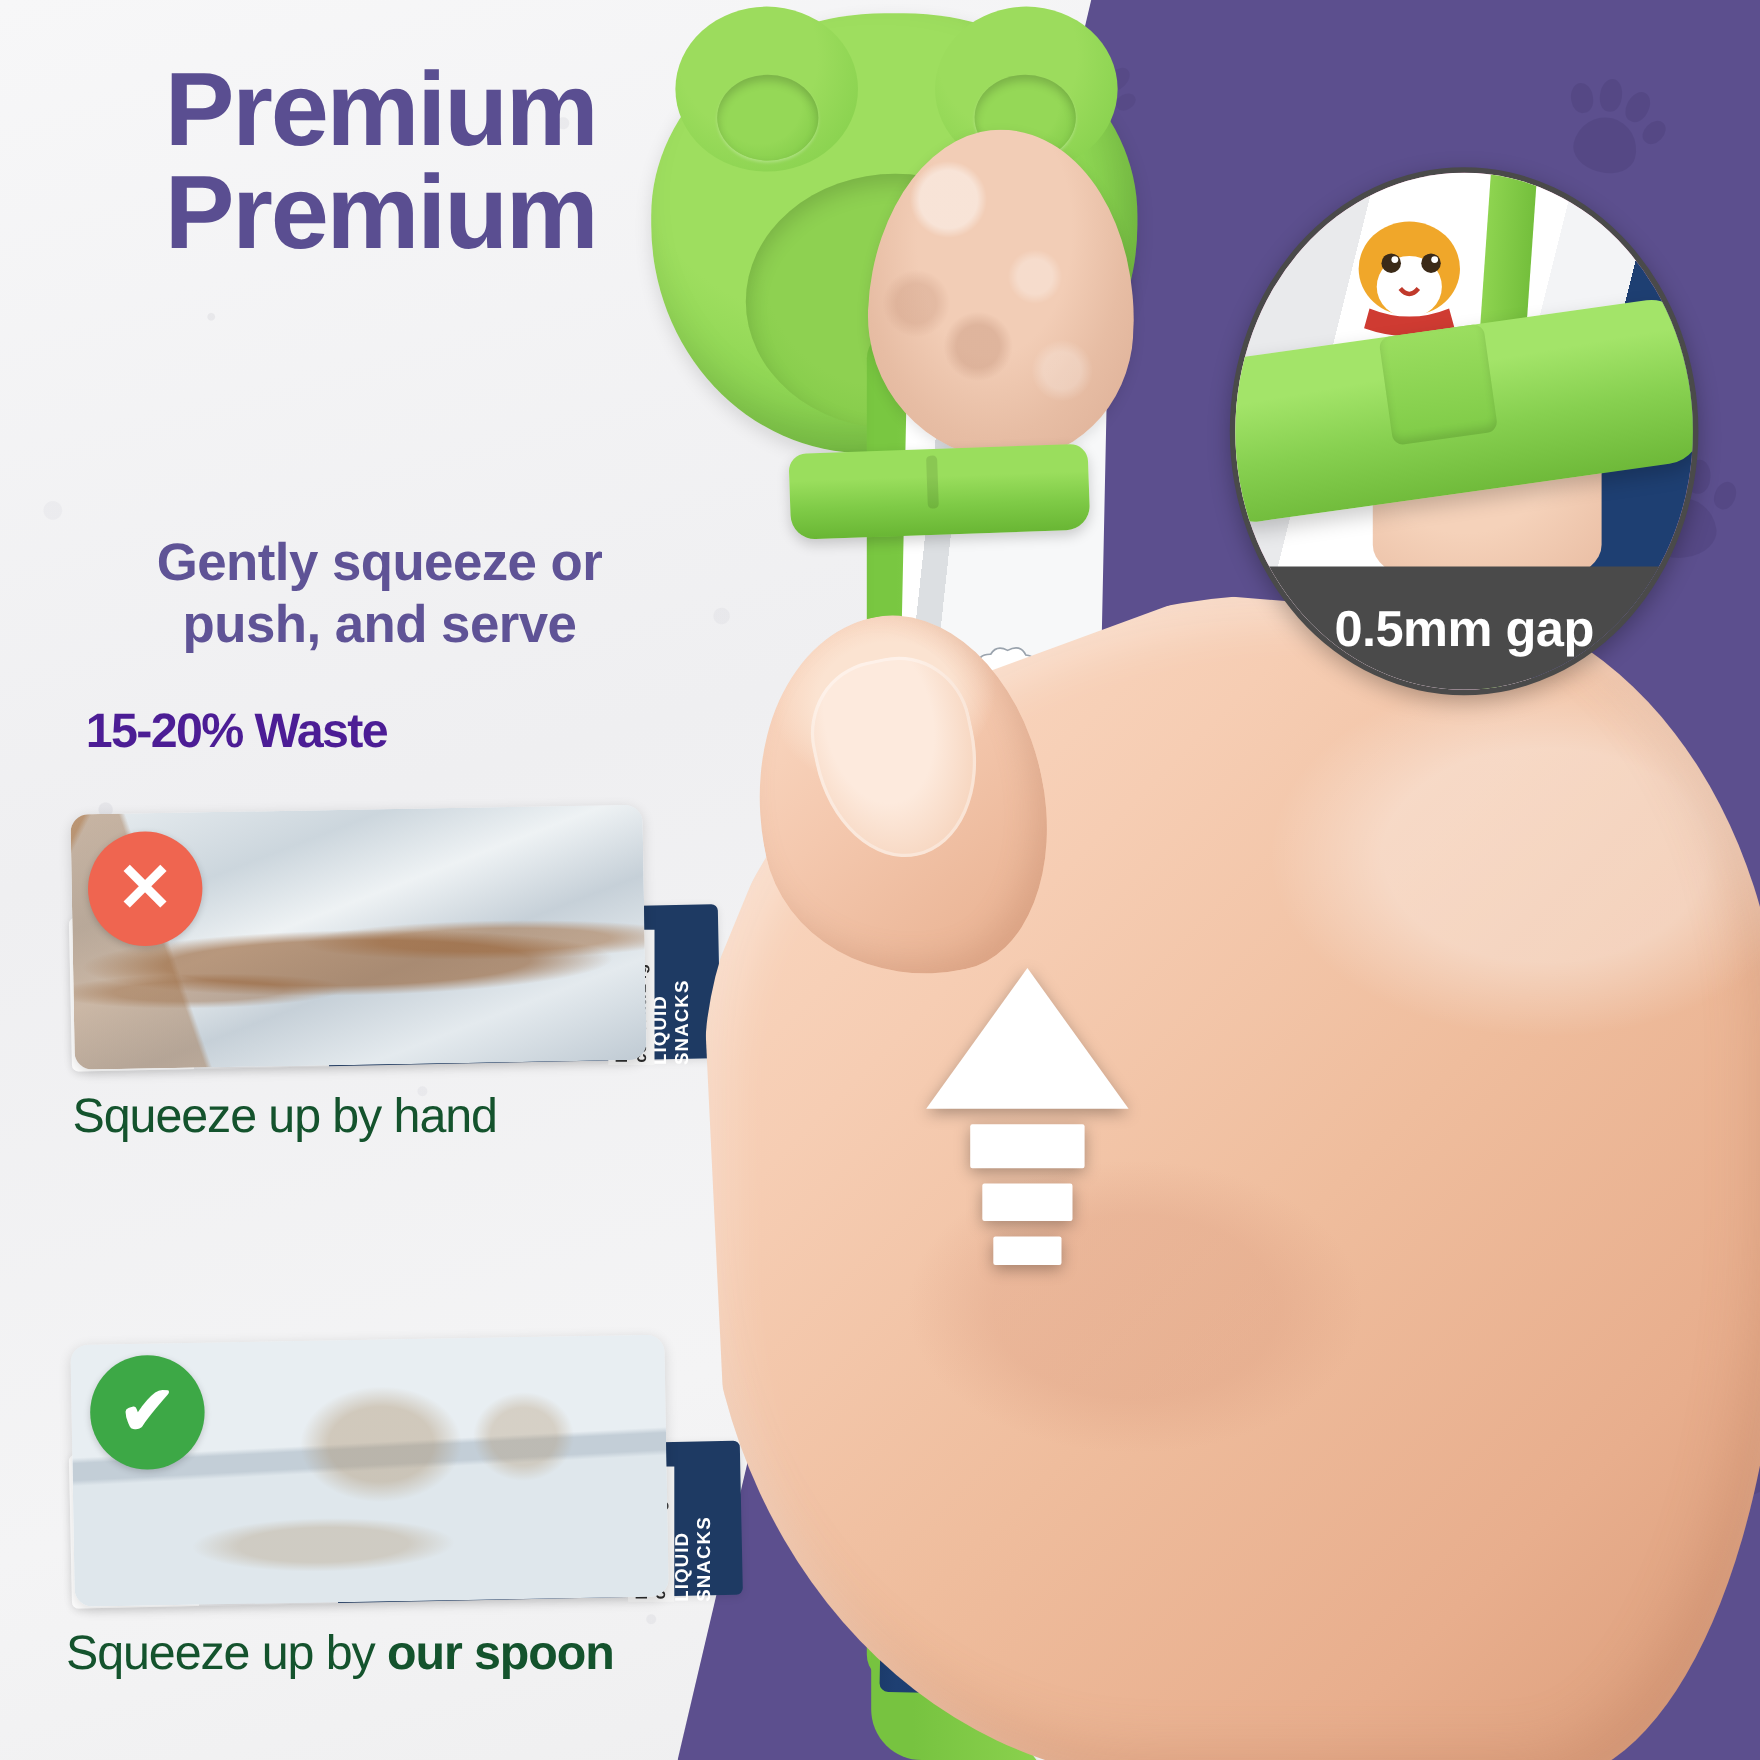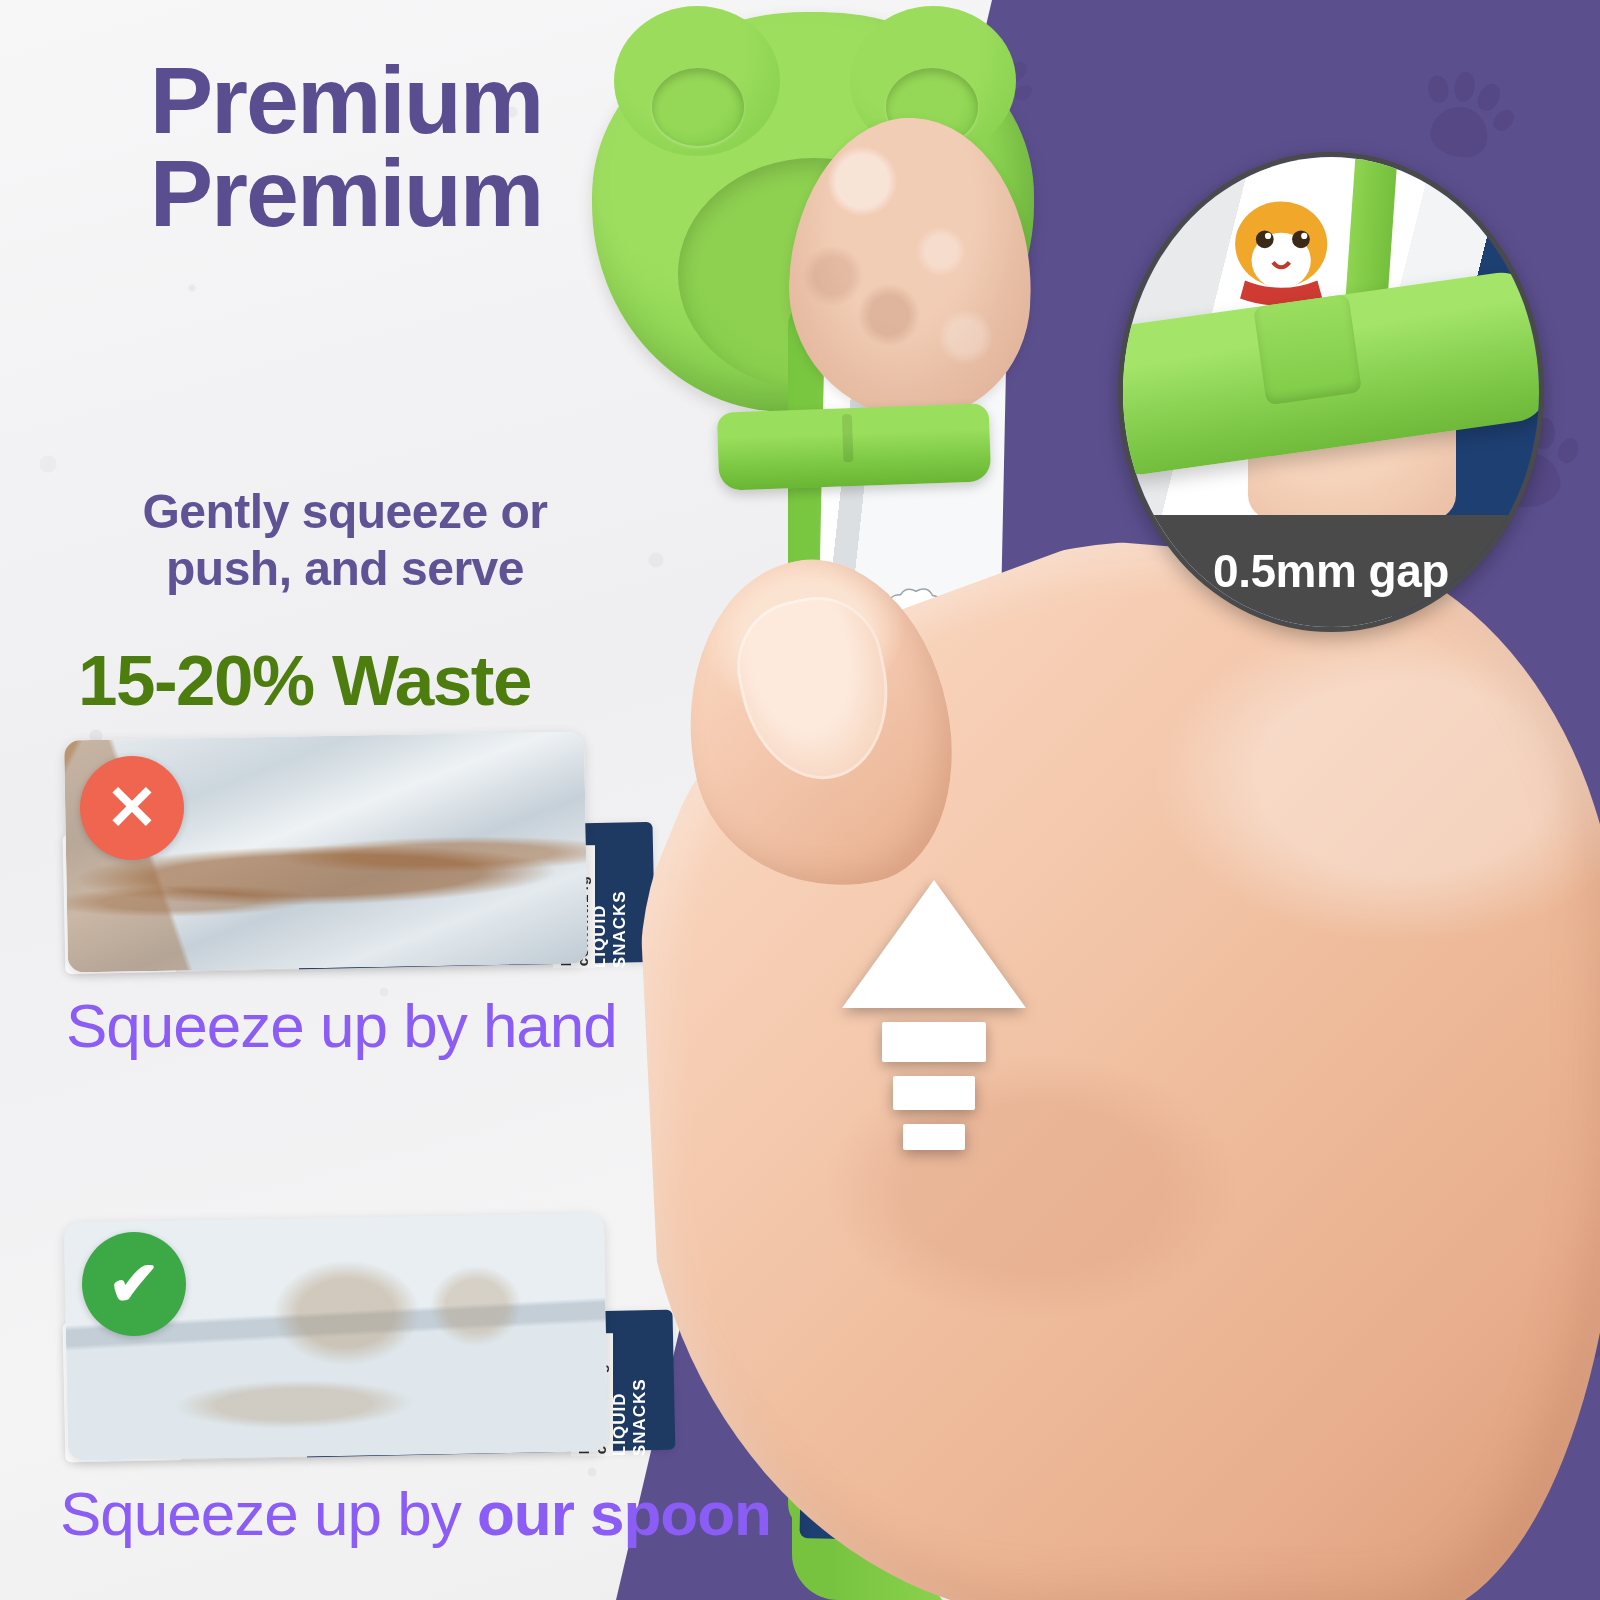--- a/index.html
+++ b/index.html
@@ -45,25 +45,25 @@
     letter-spacing:-2px;text-align:center;
   }
   .headline div{white-space:nowrap;}
   .subhead{
     position:absolute;left:80px;top:484px;width:530px;
     color:#5f5396;font-weight:600;font-size:48px;line-height:1.18;
     text-align:center;letter-spacing:-.5px;
   }
 
   .blk-title{
-    position:absolute;color:#4d7c0f;font-weight:700;font-size:71px;
+    position:absolute;color:#4c1d95;font-weight:700;font-size:44px;
     letter-spacing:-1.5px;white-space:nowrap;
   }
   .blk-caption{
-    position:absolute;color:#8b5cf6;font-weight:400;font-size:62px;
+    position:absolute;color:#14532d;font-weight:400;font-size:44px;
     letter-spacing:-1px;white-space:nowrap;
   }
   .blk-caption b{font-weight:700;}
 
   
   .sachet{position:absolute;}
   .sachet .stick{
     position:absolute;left:0;top:0;width:100%;height:100%;
     background:linear-gradient(100deg,#ffffff 0 22%, #e9eaec 22% 42%, #1e3a63 42% 100%);
     border-radius:6px;transform:rotate(-1.2deg);
@@ -301,21 +301,21 @@
   .arrow .seg{
     background:#ffffff;margin:14px auto 0;border-radius:2px;
   }
 
   
   .callout{
     position:absolute;left:1118px;top:152px;width:416px;height:470px;
     border-radius:50%;overflow:hidden;
     border:5px solid #4a4a4a;
     box-shadow:0 6px 20px rgba(0,0,0,.28);
-    background:#1d4ed8;
+    background:#f9a8d4;
   }
   .callout .photo{
     position:absolute;inset:0;
     background:
       linear-gradient(104deg,#e9eaec 0 24%, #ffffff 24% 58%, #f3f4f6 58% 72%, #1e3f72 72% 100%);
   }
   .callout .catface{
     position:absolute;left:18%;top:6%;width:40%;height:28%;
   }
   .callout .paste{

